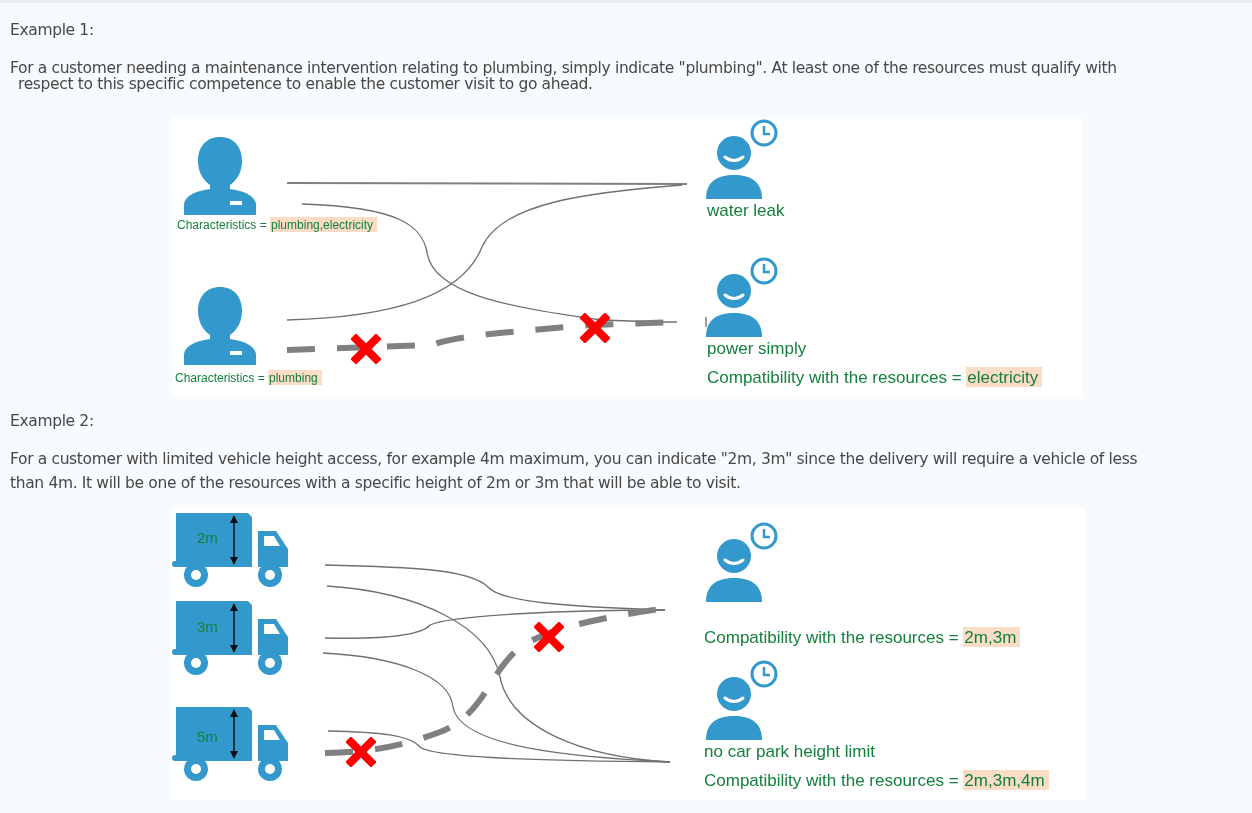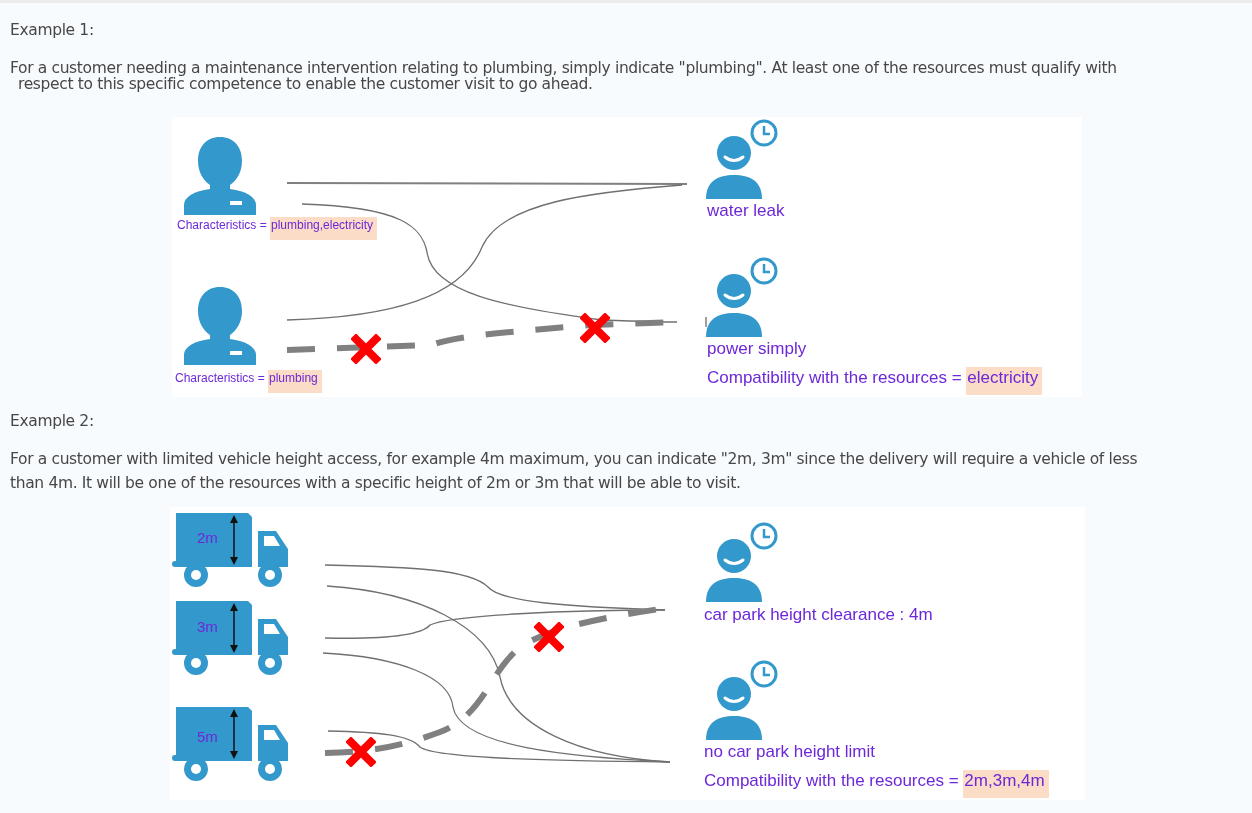--- a/index.html
+++ b/index.html
@@ -7,22 +7,22 @@
     width: 1252px; height: 813px; overflow: hidden;
     background: #f7fbfe;
     font-family: "DejaVu Sans", "Liberation Sans", sans-serif;
     color: #444;
     position: relative;
   }
   .topline { position: absolute; left: 0; top: 0; width: 1252px; height: 3px; background: #ececec; }
   .p { position: absolute; left: 10px; font-size: 15.5px; line-height: 24px; letter-spacing: -0.35px; color: #474747; margin: 0; }
   .diagram { position: absolute; background: #ffffff; }
   .diagram svg { position: absolute; left: 0; top: 0; }
-  .lbl { position: absolute; font-family: "Liberation Sans", sans-serif; color: #6d28d9; white-space: nowrap; }
-  .hl { background: #fbdcc6; padding: 1px 4px 8px 1px; }
+  .lbl { position: absolute; font-family: "Liberation Sans", sans-serif; color: #15803d; white-space: nowrap; }
+  .hl { background: #fbdcc6; padding: 1px 4px 0 1px; }
   .small { font-size: 12px; }
   .big { font-size: 17px; }
 </style>
 </head>
 <body>
 
 <div class="topline"></div>
 
 <p class="p" style="top:18px;">Example 1:</p>
 <p class="p" style="top:56px;">For a customer needing a maintenance intervention relating to plumbing, simply indicate "plumbing". At least one of the resources must qualify with</p>
@@ -108,18 +108,20 @@
     <path d="M158 224 C 210 225 240 228 250 240 C 265 252 400 254 500 255" stroke="#707070" stroke-width="1.3" fill="none"></path>
     <path d="M155 246 C 200 245 230 240 270 225 C 310 210 320 170 340 150 C 360 125 420 112 497 101" stroke="#808080" stroke-width="6" stroke-dasharray="28 22" fill="none"></path>
     <use href="#xmark" x="176" y="230" width="30" height="30"></use>
     <use href="#xmark" x="364" y="115" width="30" height="30"></use>
   </svg>
 
   <div class="lbl" style="left:27px; top:22px; font-size:15px;">2m</div>
   <div class="lbl" style="left:27px; top:111px; font-size:15px;">3m</div>
   <div class="lbl" style="left:27px; top:221px; font-size:15px;">5m</div>
 
-  <div class="lbl big" style="left:534px; top:98px;">car park height clearance : 4m</div>
+  <div class="lbl big" style="left:534px; top:121px;">
+    <span>Compatibility with the resources = </span><span class="hl">2m,3m</span>
+  </div>
   <div class="lbl big" style="left:534px; top:235px;text-align:center;">no car park height limit</div>
   <div class="lbl big" style="left:534px; top:264px;">
     <span>Compatibility with the resources = </span><span class="hl">2m,3m,4m</span>
   </div>
 </div>
 
 </body></html>

